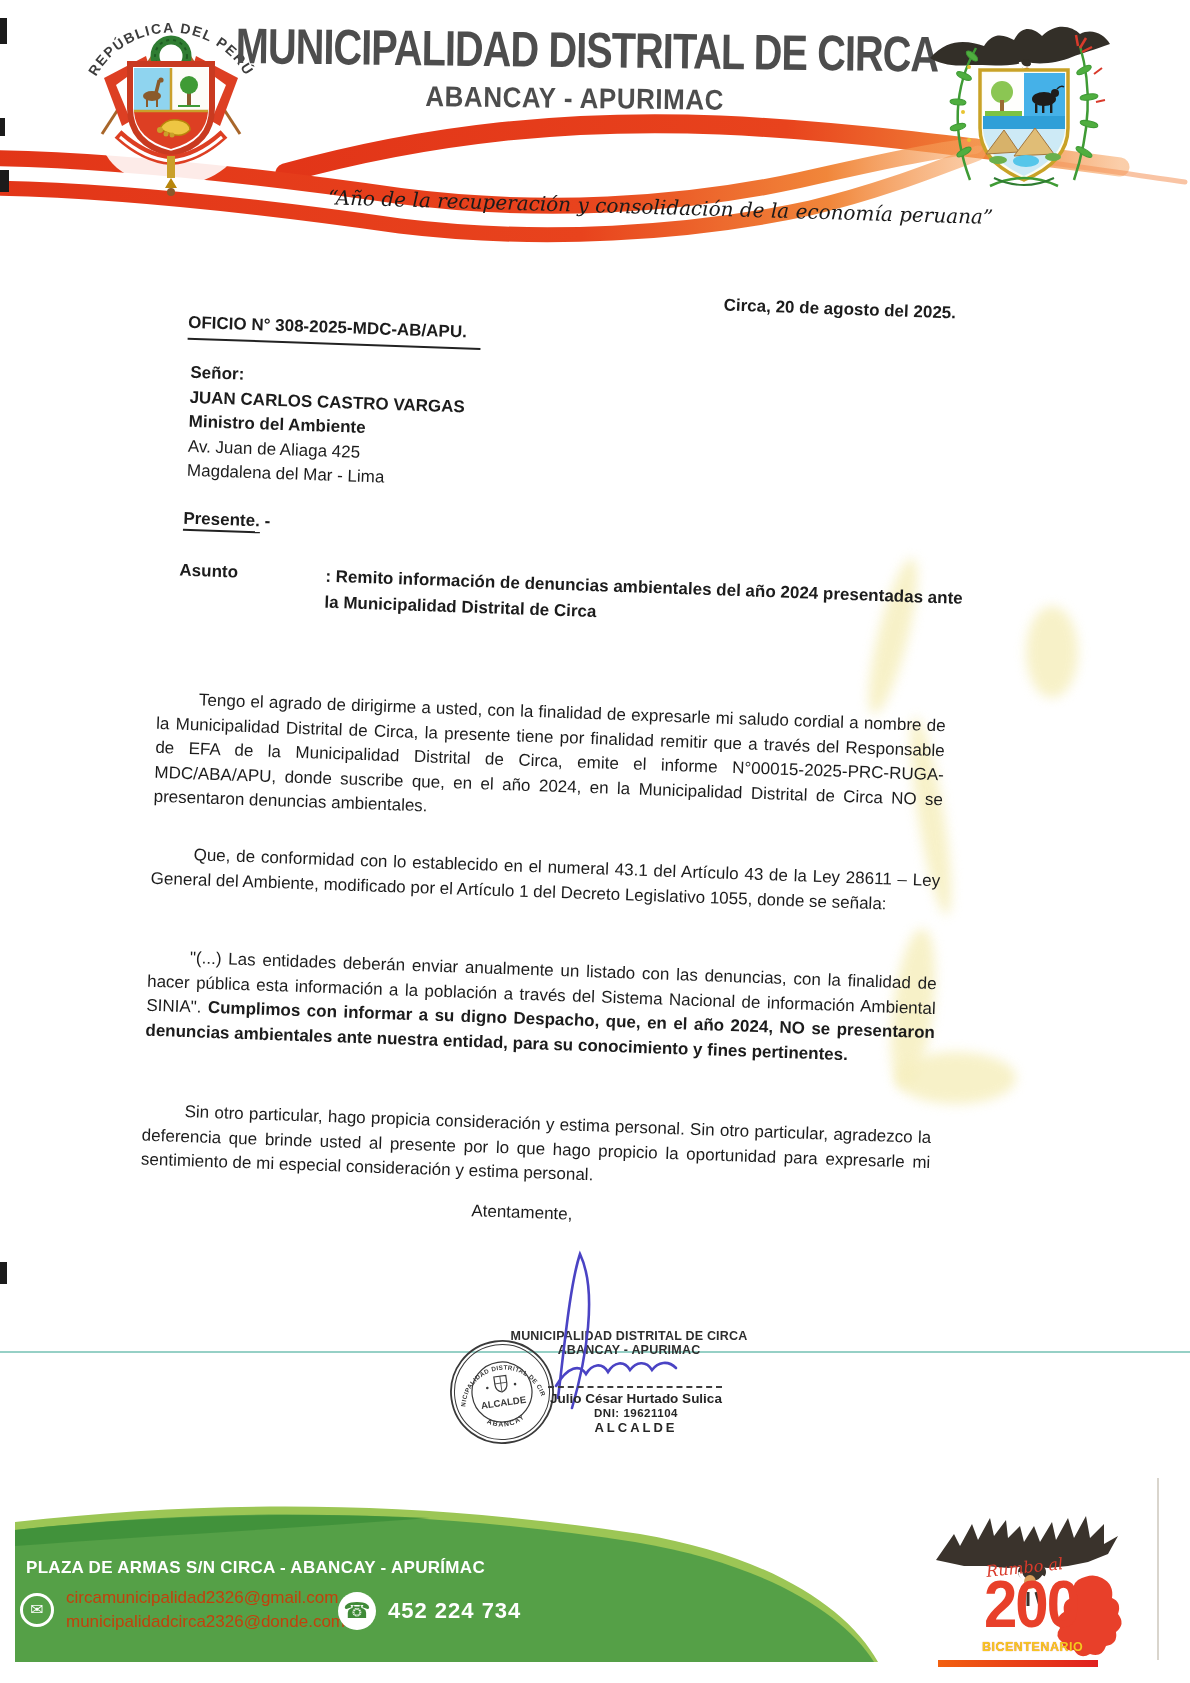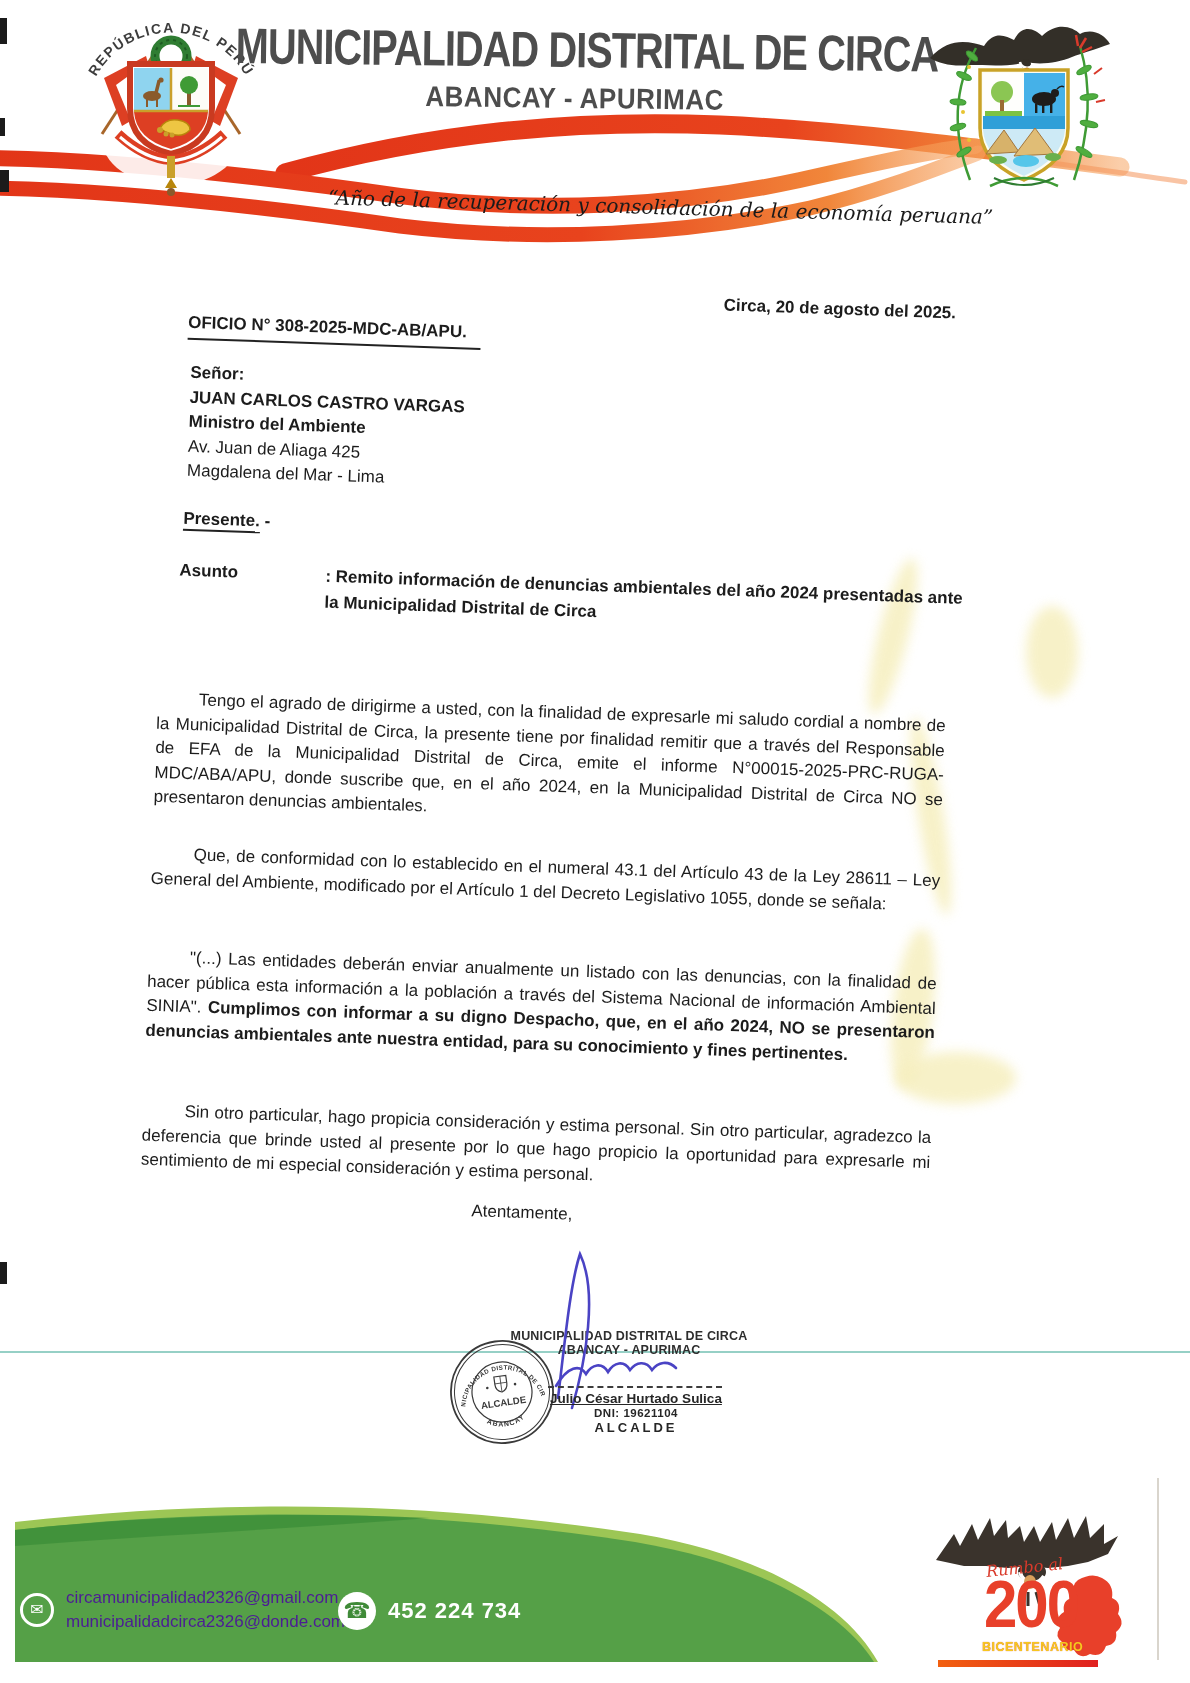--- a/index.html
+++ b/index.html
@@ -43,26 +43,26 @@
   #p4{top:812px;}
   #closing{top:918px;left:336px;}
   
   .mark{background:#1b1b1b;}
   .blob{background:#f6efbf;border-radius:50%;filter:blur(6px);opacity:.85;}
   #fold-line{left:0;top:1351px;width:1190px;height:2px;background:rgba(64,170,152,.55);}
   #edge-line{left:1157px;top:1478px;width:2px;height:182px;background:#d9d5cd;}
   
   #stamp-text{left:500px;top:1329px;width:258px;text-align:center;font-size:12.5px;font-weight:bold;color:#2e2e2e;line-height:14px;letter-spacing:.2px;}
   #sig-dash{left:548px;top:1386px;width:174px;border-top:2px dashed #3c3c3c;}
-  #sig-name{left:540px;top:1391px;width:192px;text-align:center;font-size:13.5px;font-weight:bold;color:#262626;text-decoration:underline;}
+  #sig-name{left:540px;top:1391px;width:192px;text-align:center;font-size:13.5px;font-weight:bold;color:#262626;}
   #sig-dni{left:540px;top:1407px;width:192px;text-align:center;font-size:11.5px;font-weight:bold;color:#262626;letter-spacing:.5px;}
   #sig-role{left:540px;top:1420px;width:192px;text-align:center;font-size:13px;font-weight:bold;color:#262626;letter-spacing:3px;}
   
   #footer-address{left:26px;top:1558px;font-size:17px;font-weight:bold;color:#ffffff;letter-spacing:.3px;}
-  #footer-emails{left:66px;top:1586px;font-size:17px;color:#4c1d95;line-height:24px;}
+  #footer-emails{left:66px;top:1586px;font-size:17px;color:#c2410c;line-height:24px;}
   #email-icon{left:20px;top:1593px;width:34px;height:34px;border:3px solid #fff;border-radius:50%;box-sizing:border-box;text-align:center;line-height:28px;font-size:16px;color:#fff;}
   #phone-icon{left:338px;top:1592px;width:38px;height:38px;background:#fff;border-radius:50%;text-align:center;line-height:38px;font-size:22px;color:#3f8a38;}
   #footer-phone{left:388px;top:1598px;font-size:22px;font-weight:bold;color:#ffffff;letter-spacing:1px;}
   
   #rumbo{left:986px;top:1558px;font-family:"DejaVu Serif","Liberation Serif",serif;font-style:italic;font-size:16px;color:#d93a2b;transform:rotate(-6deg);white-space:nowrap;}
   #big200{left:984px;top:1572px;font-size:60px;font-weight:bold;color:#e8402a;letter-spacing:-2px;transform:scaleY(1.1);transform-origin:left top;line-height:60px;}
   #bicent-label{left:982px;top:1595px;font-size:12.5px;font-weight:bold;color:#f7c81e;letter-spacing:.5px;text-shadow:0 0 1px #d04427;margin-top:45px;}
   #bicent-bar{left:938px;top:1660px;width:160px;height:7px;background:linear-gradient(90deg,#f2600f,#e02020);}
 </style>
 </head>
@@ -300,20 +300,21 @@
   <div class="abs" id="sig-name">Julio César Hurtado Sulica</div>
   <div class="abs" id="sig-dni">DNI: 19621104</div>
   <div class="abs" id="sig-role">ALCALDE</div>
 
   <svg class="abs" style="left:0;top:1488px" width="1190" height="195" viewBox="0 0 1190 195">
     <path d="M 15,34 C 230,10 430,14 640,46 C 770,68 848,120 878,174 L 836,174 C 796,118 716,72 600,52 C 420,22 220,22 15,44 Z" fill="#9cc655"></path>
     <path d="M 15,42 C 230,18 430,22 635,54 C 766,76 844,126 874,174 L 15,174 Z" fill="#55a047"></path>
     <path d="M 15,42 C 150,27 300,24 430,30 C 300,40 150,48 15,58 Z" fill="#3e8f3a" opacity="0.85"></path>
   </svg>
 
+  <div class="abs" id="footer-address">PLAZA DE ARMAS S/N CIRCA - ABANCAY - APURÍMAC</div>
   <div class="abs" id="email-icon"><span>✉</span></div>
   <div class="abs" id="footer-emails">
     <div>circamunicipalidad2326@gmail.com</div>
     <div>municipalidadcirca2326@donde.com</div>
   </div>
   <div class="abs" id="phone-icon"><span>☎</span></div>
   <div class="abs" id="footer-phone">452 224 734</div>
 
   <svg class="abs" style="left:928px;top:1496px" width="215" height="170" viewBox="0 0 215 170">
 

